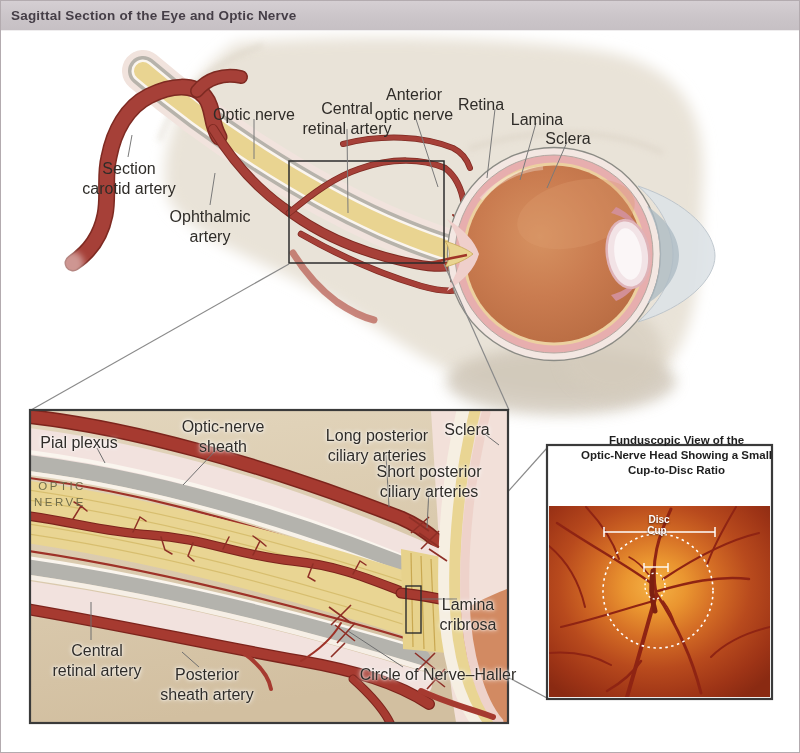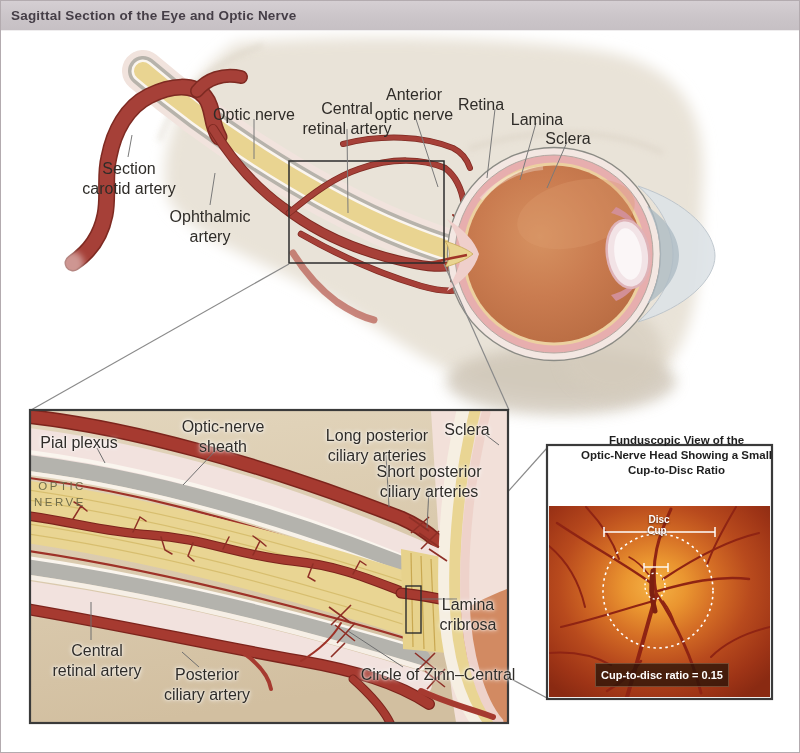--- a/index.html
+++ b/index.html
@@ -289,25 +289,24 @@
   <div class="lbl halo" style="left:222px;top:416px">Optic-nerve
 sheath</div>
   <div class="lbl halo" style="left:376px;top:425px">Long posterior
 ciliary arteries</div>
   <div class="lbl halo" style="left:428px;top:461px">Short posterior
 ciliary arteries</div>
   <div class="lbl halo" style="left:466px;top:419px">Sclera</div>
   <div class="lbl halo" style="left:96px;top:640px">Central
 retinal artery</div>
   <div class="lbl halo" style="left:206px;top:664px">Posterior
-ciliary artery</div>
-  <div class="lbl halo" style="left:437px;top:664px">Circle of Zinn–Central</div>
+sheath artery</div>
+  <div class="lbl halo" style="left:437px;top:664px">Circle of Nerve–Haller</div>
   <div class="lbl halo" style="left:467px;top:594px">Lamina
 cribrosa</div>
 
   <div class="fundus-head">Funduscopic View of the
 Optic-Nerve Head Showing a Small
 Cup-to-Disc Ratio</div>
   <div class="wlbl" style="left:658px;top:513px">Disc</div>
   <div class="wlbl" style="left:656px;top:524px">Cup</div>
-  <div class="caption">Cup-to-disc ratio = 0.15</div>
 
 </div>
 
 </body></html>

